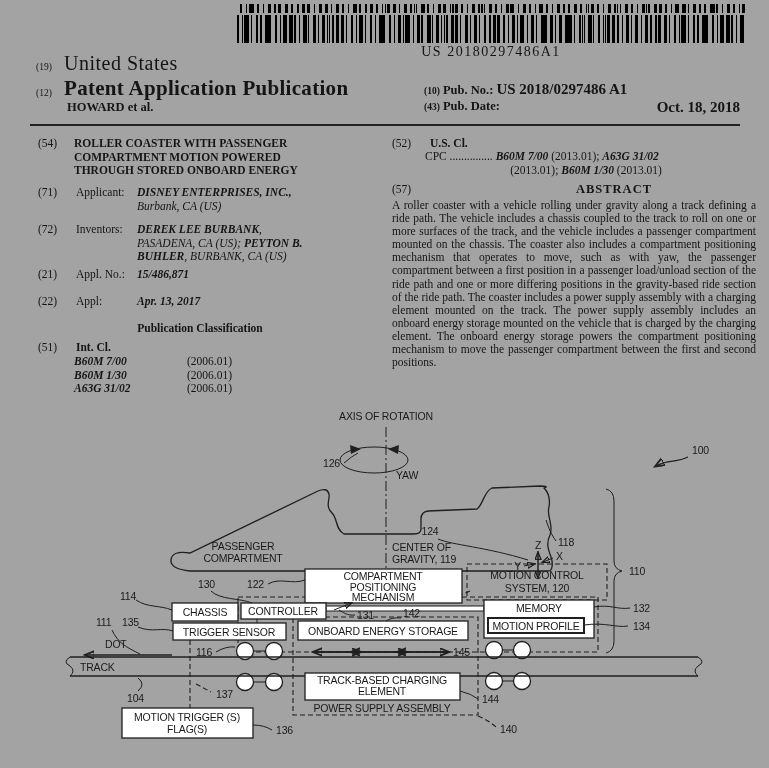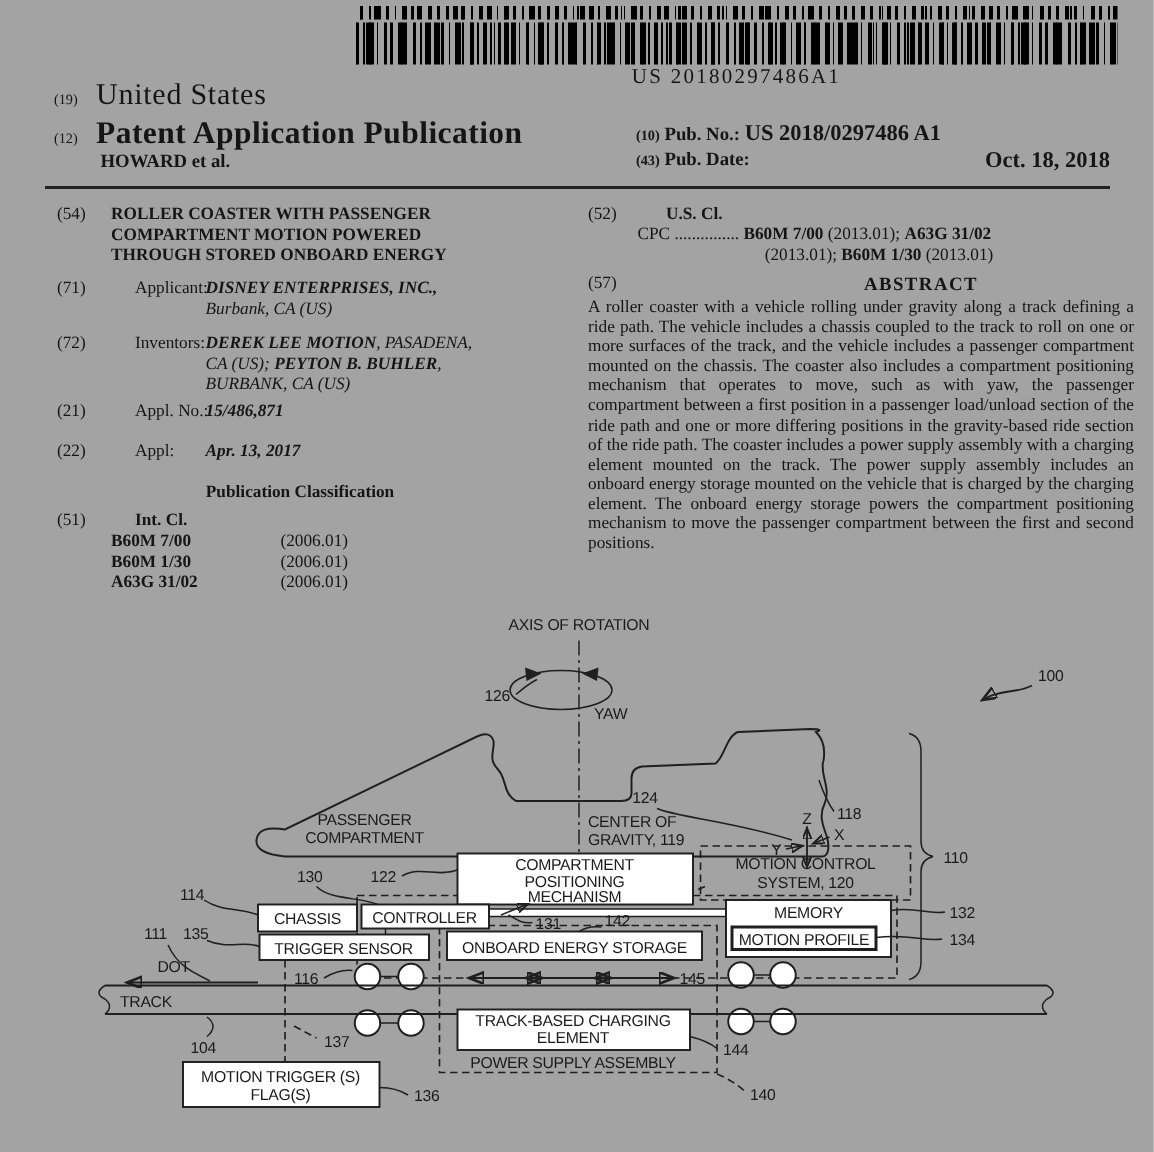--- a/index.html
+++ b/index.html
@@ -30,24 +30,24 @@
   .hdr-auth { position:absolute; left:67px; top:100px; font-size:12.5px; font-weight:bold; }
   .hdr-r1 { position:absolute; left:424px; top:81px; font-size:12.5px; font-weight:bold; }
   .hdr-r1 .pubno { font-size:15px; }
   .hdr-r2 { position:absolute; left:424px; top:99px; width:316px; font-size:12.5px; font-weight:bold; }
   .hdr-r2 .date { float:right; font-size:15px; }
   .hdr-rule { position:absolute; left:30px; top:124px; width:710px; height:2px; background:#222; }
 
   
   .field { position:absolute; font-size:11.5px; line-height:13.5px; }
   .fnum { position:absolute; left:0; top:0; }
-  .flabel { position:absolute; left:52px; top:0;text-align:right; }
+  .flabel { position:absolute; left:38px; top:0;text-align:right; }
   .fbody { position:absolute; left:99px; top:0;font-style:italic; }
   b.caps { font-weight:bold; }
-  .bi { font-weight:bold; }
+  .bi { font-weight:bold; font-style:italic; }
 
   .f54 { left:38px; top:137px; width:320px; }
   .f54 .title { position:absolute; left:36px; top:0; width:238px; font-weight:bold; }
   .f71 { left:38px; top:186px; width:330px; }
   .f71 .fbody, .f72 .fbody { width:182px; }
   .f72 { left:38px; top:223px; width:330px; }
   .f21 { left:38px; top:268px; width:330px; }
   .f22 { left:38px; top:295px; width:330px; }
   .pubclass { position:absolute; left:60px; top:322px; width:280px; text-align:center;
               font-size:11.5px; font-weight:bold; }
@@ -116,21 +116,21 @@
   <div class="field f71">
     <span class="fnum">(71)</span>
     <span class="flabel">Applicant:</span>
     <span class="fbody"><b class="caps">DISNEY ENTERPRISES, INC.,</b><br>
       <span>Burbank, CA (US)</span></span>
   </div>
 
   <div class="field f72">
     <span class="fnum">(72)</span>
     <span class="flabel">Inventors:</span>
-    <span class="fbody"><b class="caps">DEREK LEE MOTION</b><span>, PASADENA, CA (US); </span><b class="caps">PEYTON B. BUHLER</b><span>, BURBANK, CA (US)</span></span>
+    <span class="fbody"><b class="caps">DEREK LEE BURBANK</b><span>, PASADENA, CA (US); </span><b class="caps">PEYTON B. BUHLER</b><span>, BURBANK, CA (US)</span></span>
   </div>
 
   <div class="field f21">
     <span class="fnum">(21)</span>
     <span class="flabel">Appl. No.:</span>
     <span class="fbody"><b>15/486,871</b></span>
   </div>
 
   <div class="field f22">
     <span class="fnum">(22)</span>

